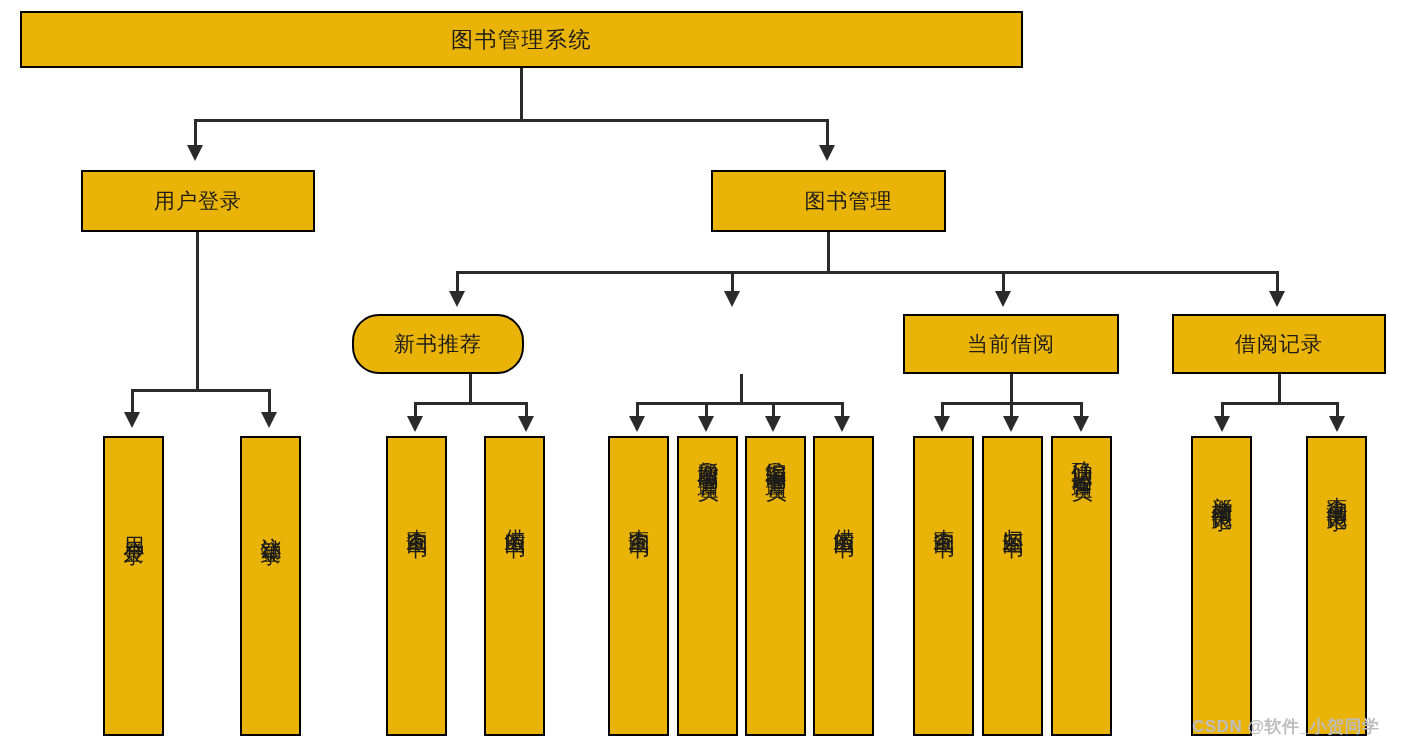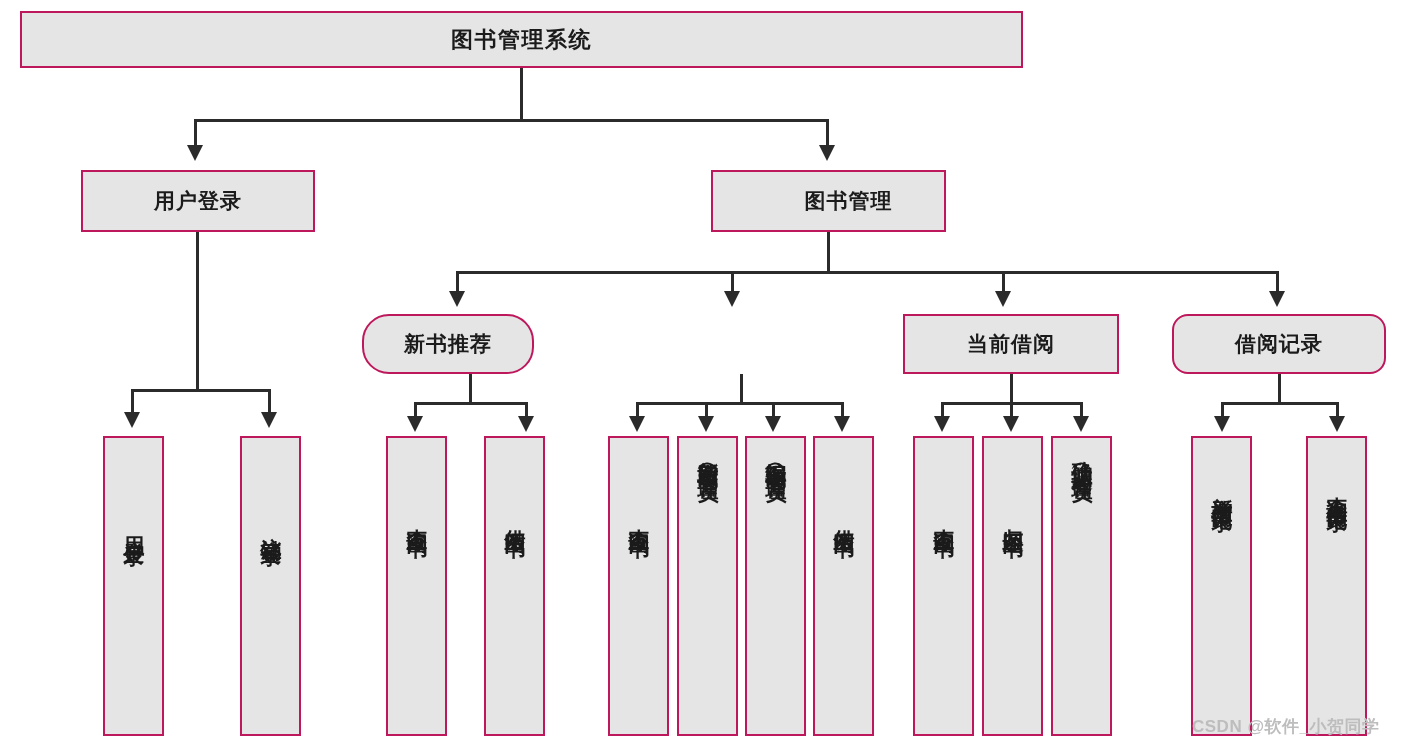--- a/index.html
+++ b/index.html
@@ -12,28 +12,27 @@
     position:relative;
     width:1405px;
     height:747px;
     background:#ffffff;
     overflow:hidden;
   }
   
   .node{
     position:absolute;
     box-sizing:border-box;
-    background:#e5e5e5;
-    border:2px solid #be185d;
+    background:#eab308;
+    border:2px solid #000000;
     display:flex;
     align-items:center;
     justify-content:center;
     color:#1b1b1b;
     line-height:1.18;
-    font-weight:bold;
   }
   .node .label{
     display:block;
     text-align:center;
     white-space:nowrap;
   }
   
   .node.h .label{
     font-size:21px;
     letter-spacing:1px;
@@ -114,27 +113,27 @@
   <div class="lineH" style="left:456px;top:271px;width:822px;height:3px;"></div>
   <div class="lineV" style="left:456px;top:271px;width:3px;height:22px;"></div>
   <div class="arrow" style="left:449px;top:291px;"></div>
   <div class="lineV" style="left:731px;top:271px;width:3px;height:22px;"></div>
   <div class="arrow" style="left:724px;top:291px;"></div>
   <div class="lineV" style="left:1002px;top:271px;width:3px;height:22px;"></div>
   <div class="arrow" style="left:995px;top:291px;"></div>
   <div class="lineV" style="left:1276px;top:271px;width:3px;height:22px;"></div>
   <div class="arrow" style="left:1269px;top:291px;"></div>
 
-  <div class="node h" style="left:362px;top:314px;width:172px;height:60px;border-radius:27px;">
+  <div class="node h" style="left:352px;top:314px;width:172px;height:60px;border-radius:27px;">
     <span class="label">新书推荐</span>
   </div>
   <div class="node h" style="left:903px;top:314px;width:216px;height:60px;">
     <span class="label">当前借阅</span>
   </div>
-  <div class="node h" style="left:1172px;top:314px;width:214px;height:60px;border-radius:16px;">
+  <div class="node h" style="left:1172px;top:314px;width:214px;height:60px;">
     <span class="label">借阅记录</span>
   </div>
 
   <div class="lineV" style="left:469px;top:374px;width:3px;height:30px;"></div>
   <div class="lineH" style="left:414px;top:402px;width:114px;height:3px;"></div>
   <div class="lineV" style="left:414px;top:402px;width:3px;height:16px;"></div>
   <div class="arrow" style="left:407px;top:416px;"></div>
   <div class="lineV" style="left:525px;top:402px;width:3px;height:16px;"></div>
   <div class="arrow" style="left:518px;top:416px;"></div>
 

